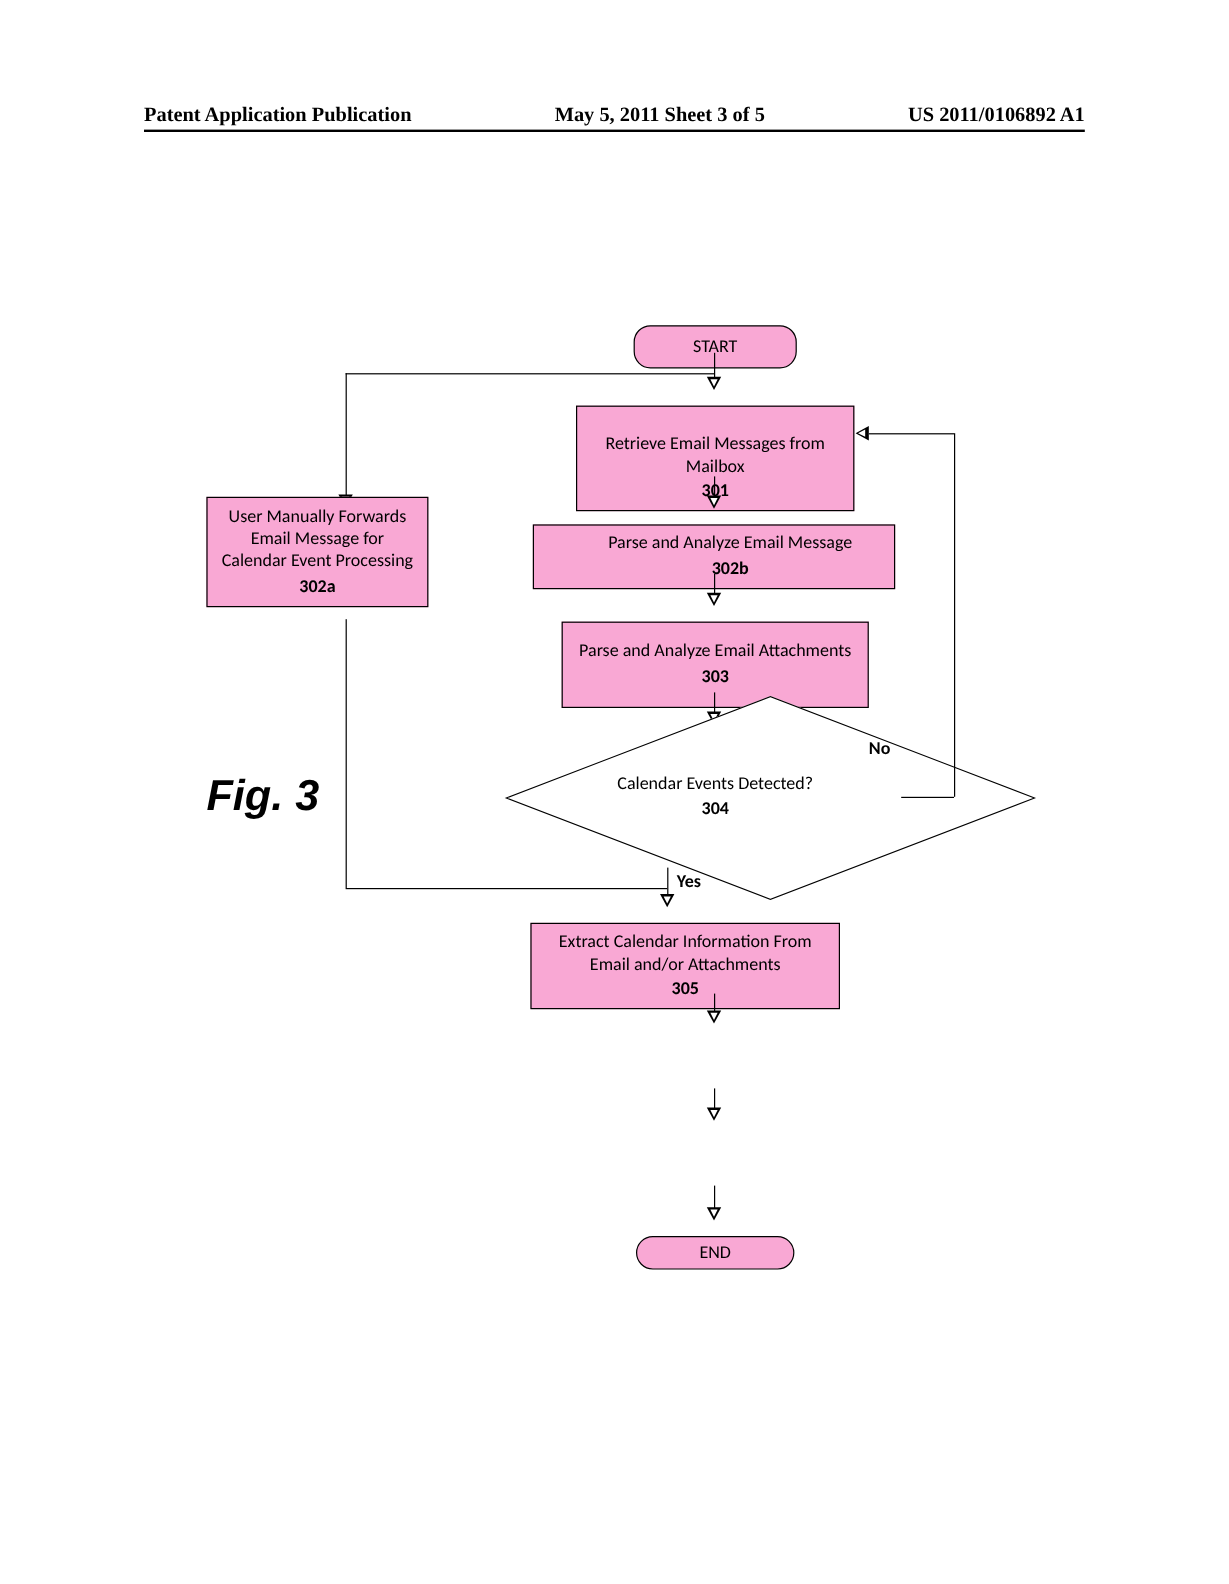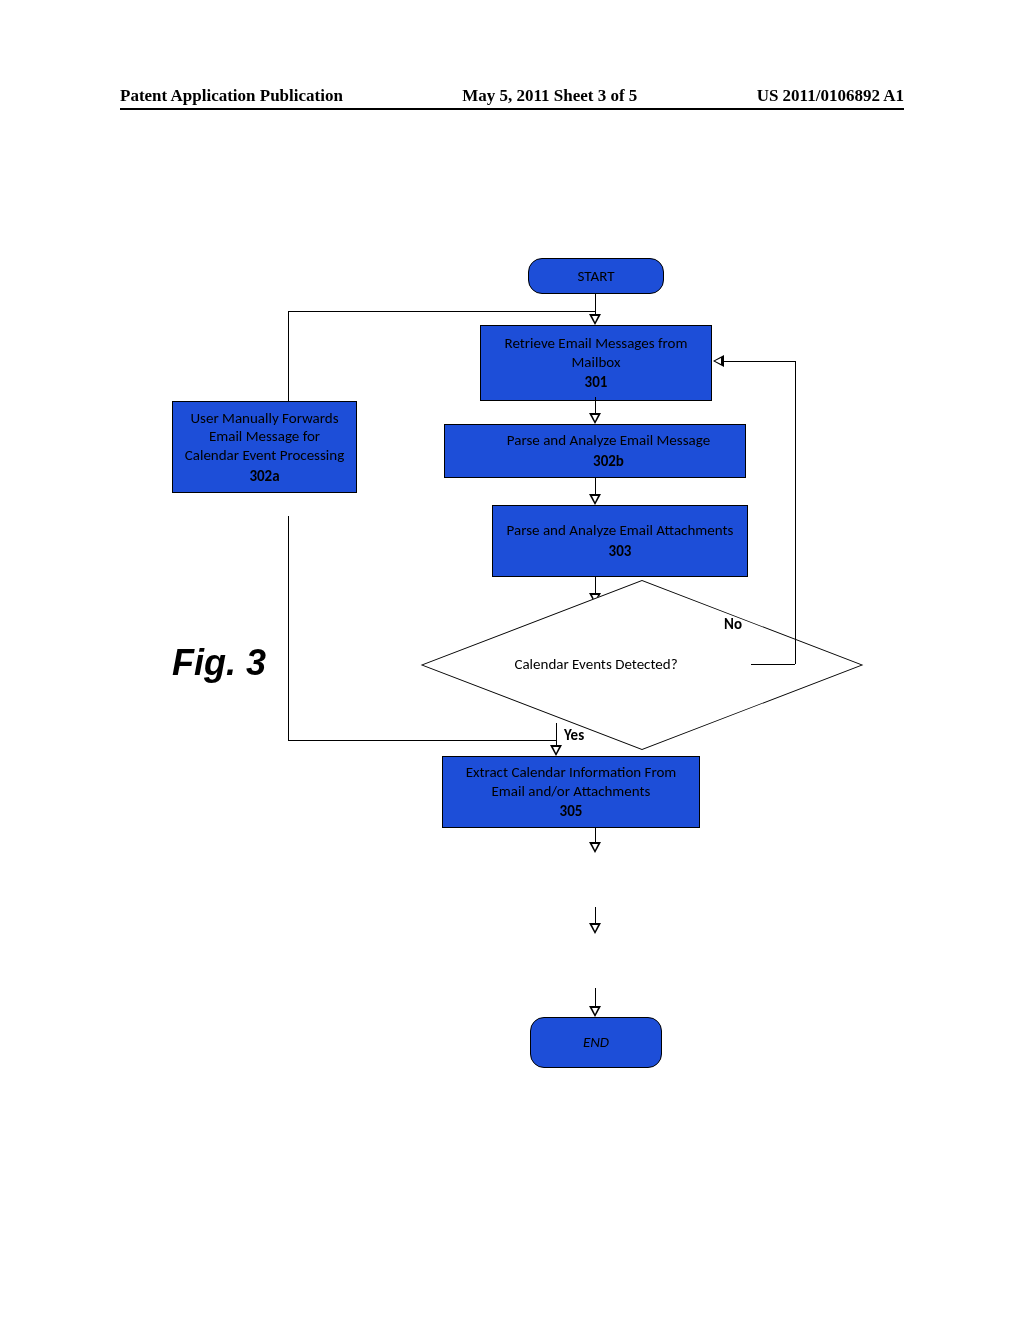--- a/index.html
+++ b/index.html
@@ -30,29 +30,30 @@
     position: absolute;
     top: 108px;
     left: 120px;
     right: 120px;
     border-top: 2px solid #000;
   }
 
   .box {
     position: absolute;
     border: 1.5px solid #000;
-    background: #1d4ed8;
+    background: #f9a8d4;
     text-align: center;
     display: flex;
     flex-direction: column;
     justify-content: center;
     align-items: center;
     padding: 6px 8px;
     box-sizing: border-box;
     line-height: 1.25;
+    margin-top: 13px;
   }
   .box .ref {
     font-weight: bold;
     margin-top: 2px;
   }
   .terminator {
     border-radius: 14px;
   }
   .fig-label {
     position: absolute;
@@ -131,21 +132,21 @@
 
   <div class="fig-label" style="left:172px; top:642px;">Fig. 3</div>
 
   <div class="box terminator" style="left:528px; top:258px; width:136px; height:36px;">
     <span>START</span>
   </div>
 
   <div class="vline" style="left:595px; top:294px; height:22px;"></div>
   <div class="arrow-down" style="left:589px; top:314px;"></div>
 
-  <div class="box" style="left:480px; top:325px; width:232px; height:76px;">
+  <div class="box" style="left:480px; top:325px; width:232px; height:88px;justify-content:flex-end;">
     <span>Retrieve Email Messages from Mailbox</span>
     <span class="ref">301</span>
   </div>
 
   <div class="hline" style="left:288px; top:311px; width:307px;"></div>
   <div class="vline" style="left:288px; top:311px; height:103px;"></div>
   <div class="arrow-down" style="left:282px; top:412px;"></div>
 
   <div class="vline" style="left:595px; top:397px; height:18px;"></div>
   <div class="arrow-down" style="left:589px; top:413px;"></div>
@@ -156,36 +157,37 @@
   </div>
 
   <div class="box" style="left:444px; top:424px; width:302px; height:54px;padding-left:35px;">
     <span>Parse and Analyze Email Message</span>
     <span class="ref">302b</span>
   </div>
 
   <div class="vline" style="left:595px; top:478px; height:18px;"></div>
   <div class="arrow-down" style="left:589px; top:494px;"></div>
 
-  <div class="box" style="left:492px; top:505px; width:256px; height:72px;">
+  <div class="box" style="left:468px; top:505px; width:256px; height:72px;">
     <span>Parse and Analyze Email Attachments</span>
     <span class="ref">303</span>
   </div>
 
   <div class="vline" style="left:288px; top:516px; height:224px;"></div>
   <div class="hline" style="left:288px; top:740px; width:268px;"></div>
 
   <div class="vline" style="left:595px; top:577px; height:18px;"></div>
   <div class="arrow-down" style="left:589px; top:593px;"></div>
 
   <div class="diamond-wrap" style="left:440px; top:604px; width:312px; height:120px;">
 
     <div class="diamond-shape" style="left:111px; top:-30px; width:180px; height:180px; transform: scale(1.72,0.66) rotate(45deg); transform-origin:center;"></div>
     <div class="diamond-text">
       <span>Calendar Events Detected?</span>
+      <span class="ref">304</span>
     </div>
   </div>
 
   <div class="label" style="left:724px; top:615px;">No</div>
   <div class="hline" style="left:751px; top:664px; width:44px;"></div>
   <div class="vline" style="left:795px; top:361px; height:303px;"></div>
   <div class="hline" style="left:724px; top:361px; width:71px;"></div>
   <div class="arrow-left" style="left:713px; top:355px;"></div>
 
   <div class="label" style="left:564px; top:726px;">Yes</div>
@@ -201,17 +203,17 @@
   <div class="arrow-down" style="left:589px; top:842px;"></div>
 
 
   <div class="vline" style="left:595px; top:907px; height:18px;"></div>
   <div class="arrow-down" style="left:589px; top:923px;"></div>
 
 
   <div class="vline" style="left:595px; top:988px; height:20px;"></div>
   <div class="arrow-down" style="left:589px; top:1006px;"></div>
 
-  <div class="box terminator" style="left:530px; top:1017px; width:132px; height:51px;font-style:italic;">
+  <div class="box terminator" style="left:530px; top:1017px; width:132px; height:28px;">
     <span>END</span>
   </div>
 
 </div>
 
 </body></html>

